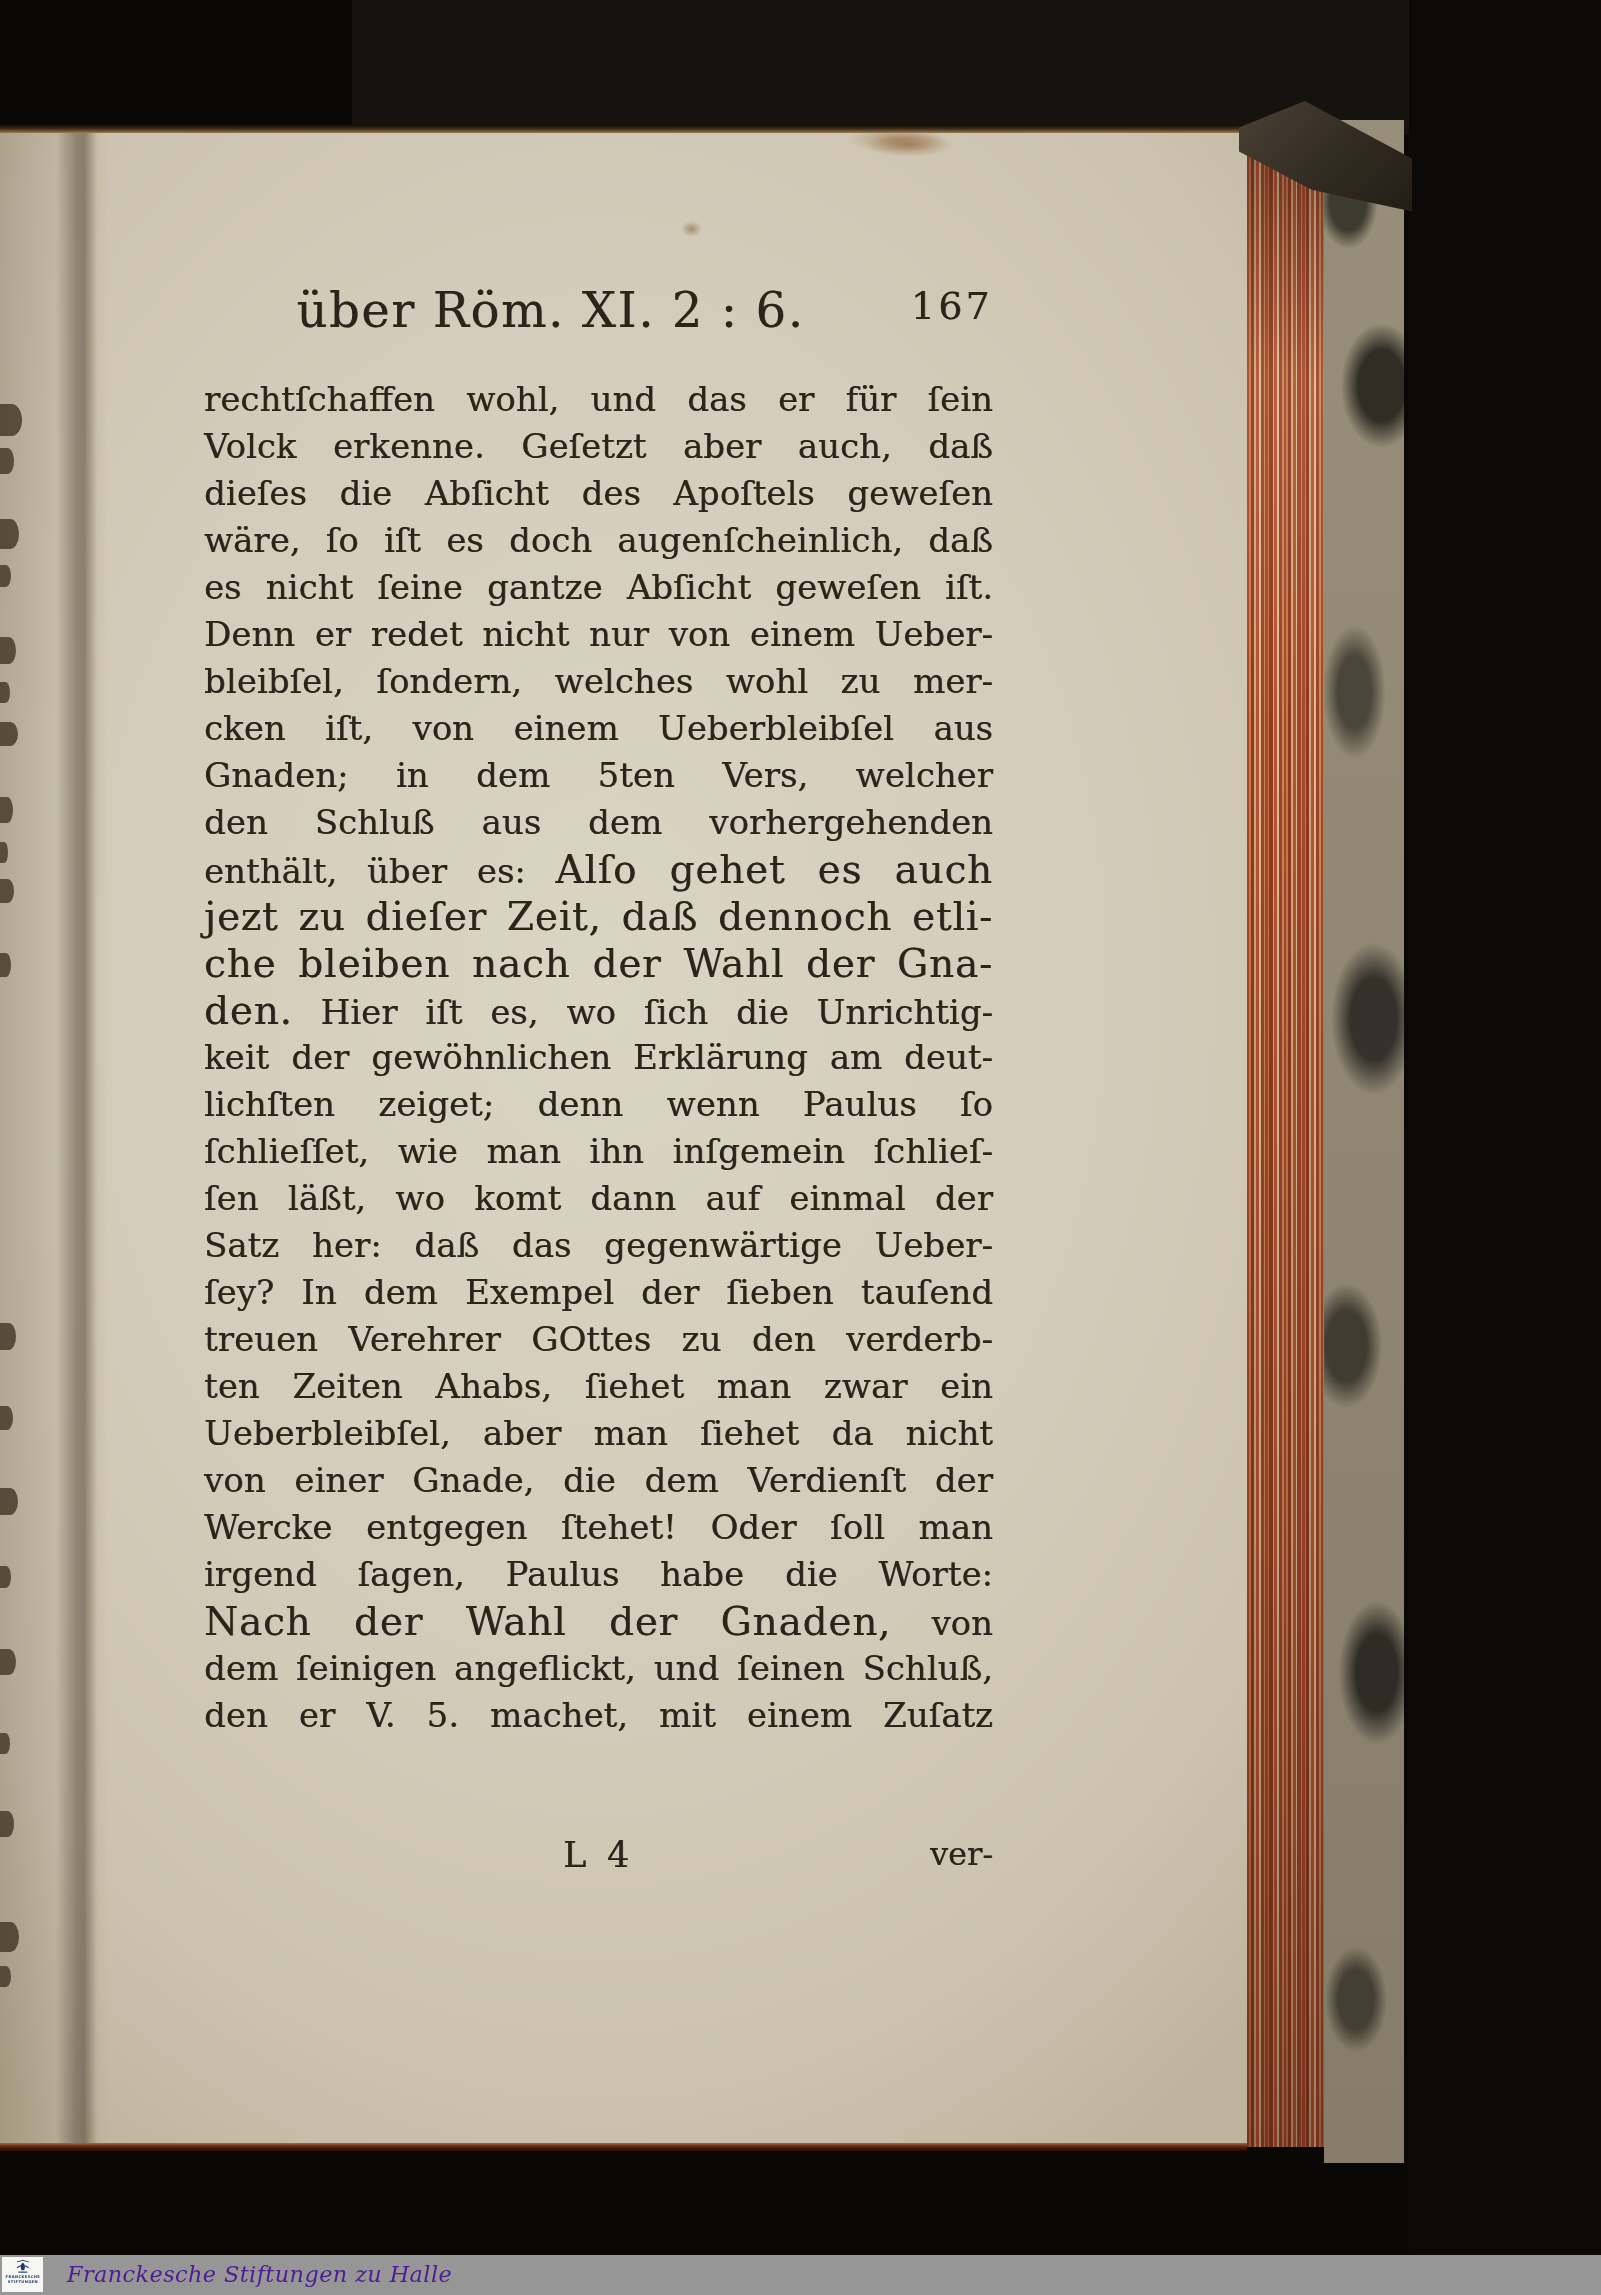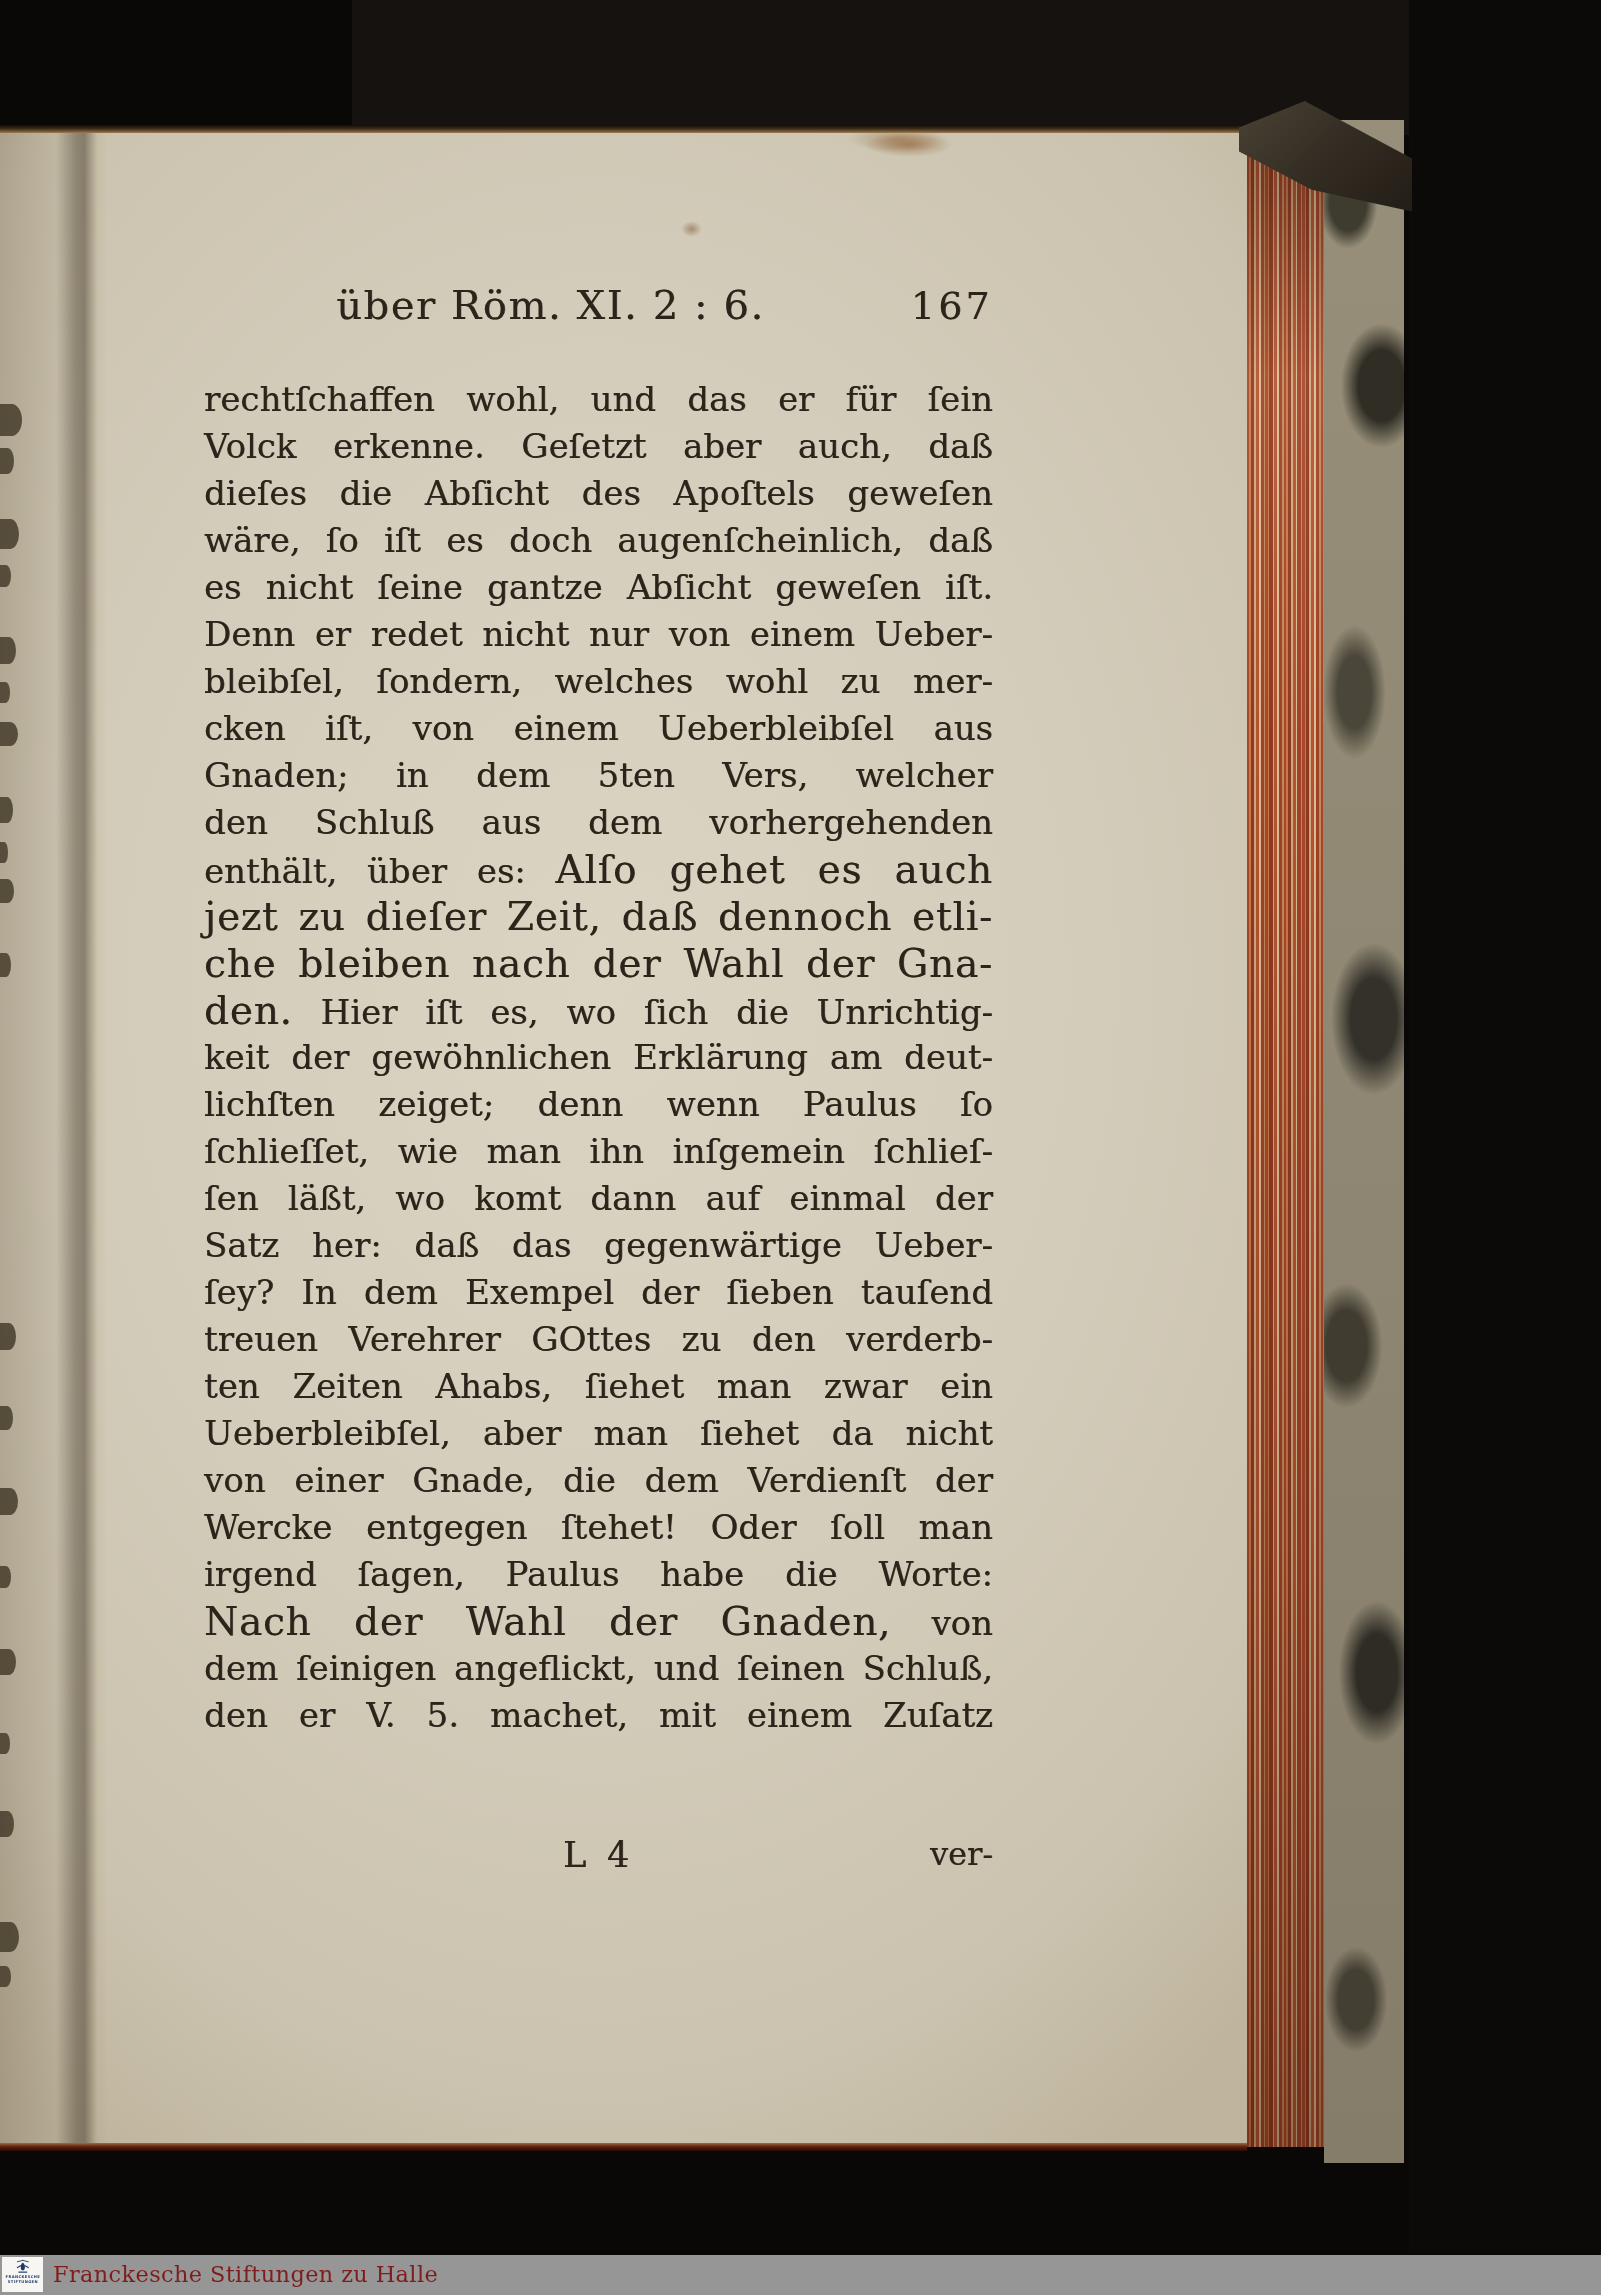--- a/index.html
+++ b/index.html
@@ -51,21 +51,21 @@
       radial-gradient(52px 88px at 40% 92%, #443f33 0 34%, rgba(68,63,51,0) 60%),
       linear-gradient(180deg,#978f79 0%, #8e8672 55%, #857d6a 100%);}
   .cover-corner{position:absolute;left:1239px;top:101px;width:173px;height:120px;
     background:linear-gradient(135deg,#4a4234 0%,#352e24 45%,#211c15 100%);
     clip-path:polygon(0 22%, 38% 0, 100% 48%, 100% 92%, 42% 74%, 0 42%);}
 
   
   .text-layer{position:absolute;left:204px;top:0;width:789px;color:#2b241a;}
   .header-row{position:absolute;left:0;top:282px;width:100%;height:58px;}
   .running-title{position:absolute;left:0;right:96px;text-align:center;
-    font-size:40px;letter-spacing:1.6px;white-space:nowrap;
+    font-size:48px;letter-spacing:1.6px;white-space:nowrap;
     text-shadow:0.5px 0.3px 0.6px rgba(43,36,26,0.6);}
   .folio{position:absolute;right:0;top:1.6px;font-size:38px;letter-spacing:3.2px;
     text-shadow:0.5px 0.3px 0.6px rgba(43,36,26,0.6);}
   .body-text{position:absolute;left:0;top:376px;width:789px;}
   .tline{height:47px;line-height:47px;font-size:34px;white-space:nowrap;
     text-align:justify;text-align-last:justify;overflow:visible;
     text-shadow:0.5px 0.3px 0.6px rgba(43,36,26,0.62);}
   .tline .em{font-size:39px;letter-spacing:0.8px;}
   .sig-row{position:absolute;left:0;top:1835px;width:789px;height:51px;font-size:35px;
     text-shadow:0.5px 0.3px 0.6px rgba(43,36,26,0.6);}
@@ -73,22 +73,22 @@
   .catchword{position:absolute;right:0;font-size:32px;text-align:center;}
 
   
   .credit-bar{position:absolute;left:0;top:2255px;width:1601px;height:40px;
     background:rgba(158,158,158,0.95);}
   .logo-box{position:absolute;left:2.4px;top:2.4px;width:41px;height:35px;background:#f7f6f2;
     display:flex;flex-direction:column;align-items:center;justify-content:flex-start;padding-top:1.6px;box-sizing:border-box;}
   .logo-emblem{width:17.6px;height:16px;display:block;}
   .logo-text{font-family:"DejaVu Sans","Liberation Sans",sans-serif;font-size:3.7px;line-height:4.8px;
     color:#1d3a6e;letter-spacing:0.4px;text-align:center;font-weight:bold;}
-  .credit-label{position:absolute;left:53px;top:5.6px;font-size:22.4px;color:#7f1d1d;
-    font-family:"DejaVu Serif","Liberation Serif",serif;letter-spacing:0.4px;}
+  .credit-label{position:absolute;left:67px;top:5.6px;font-size:22.4px;color:#4c1d95;
+    font-family:"DejaVu Serif","Liberation Serif",serif;letter-spacing:0.4px;font-style:italic;}
 </style>
 </head>
 <body>
 
 <div id="screen">
   <div class="bg-top"></div>
   <div class="bg-right"></div>
 
   <div class="page-top-edge"></div>
   <div class="paper"></div>

